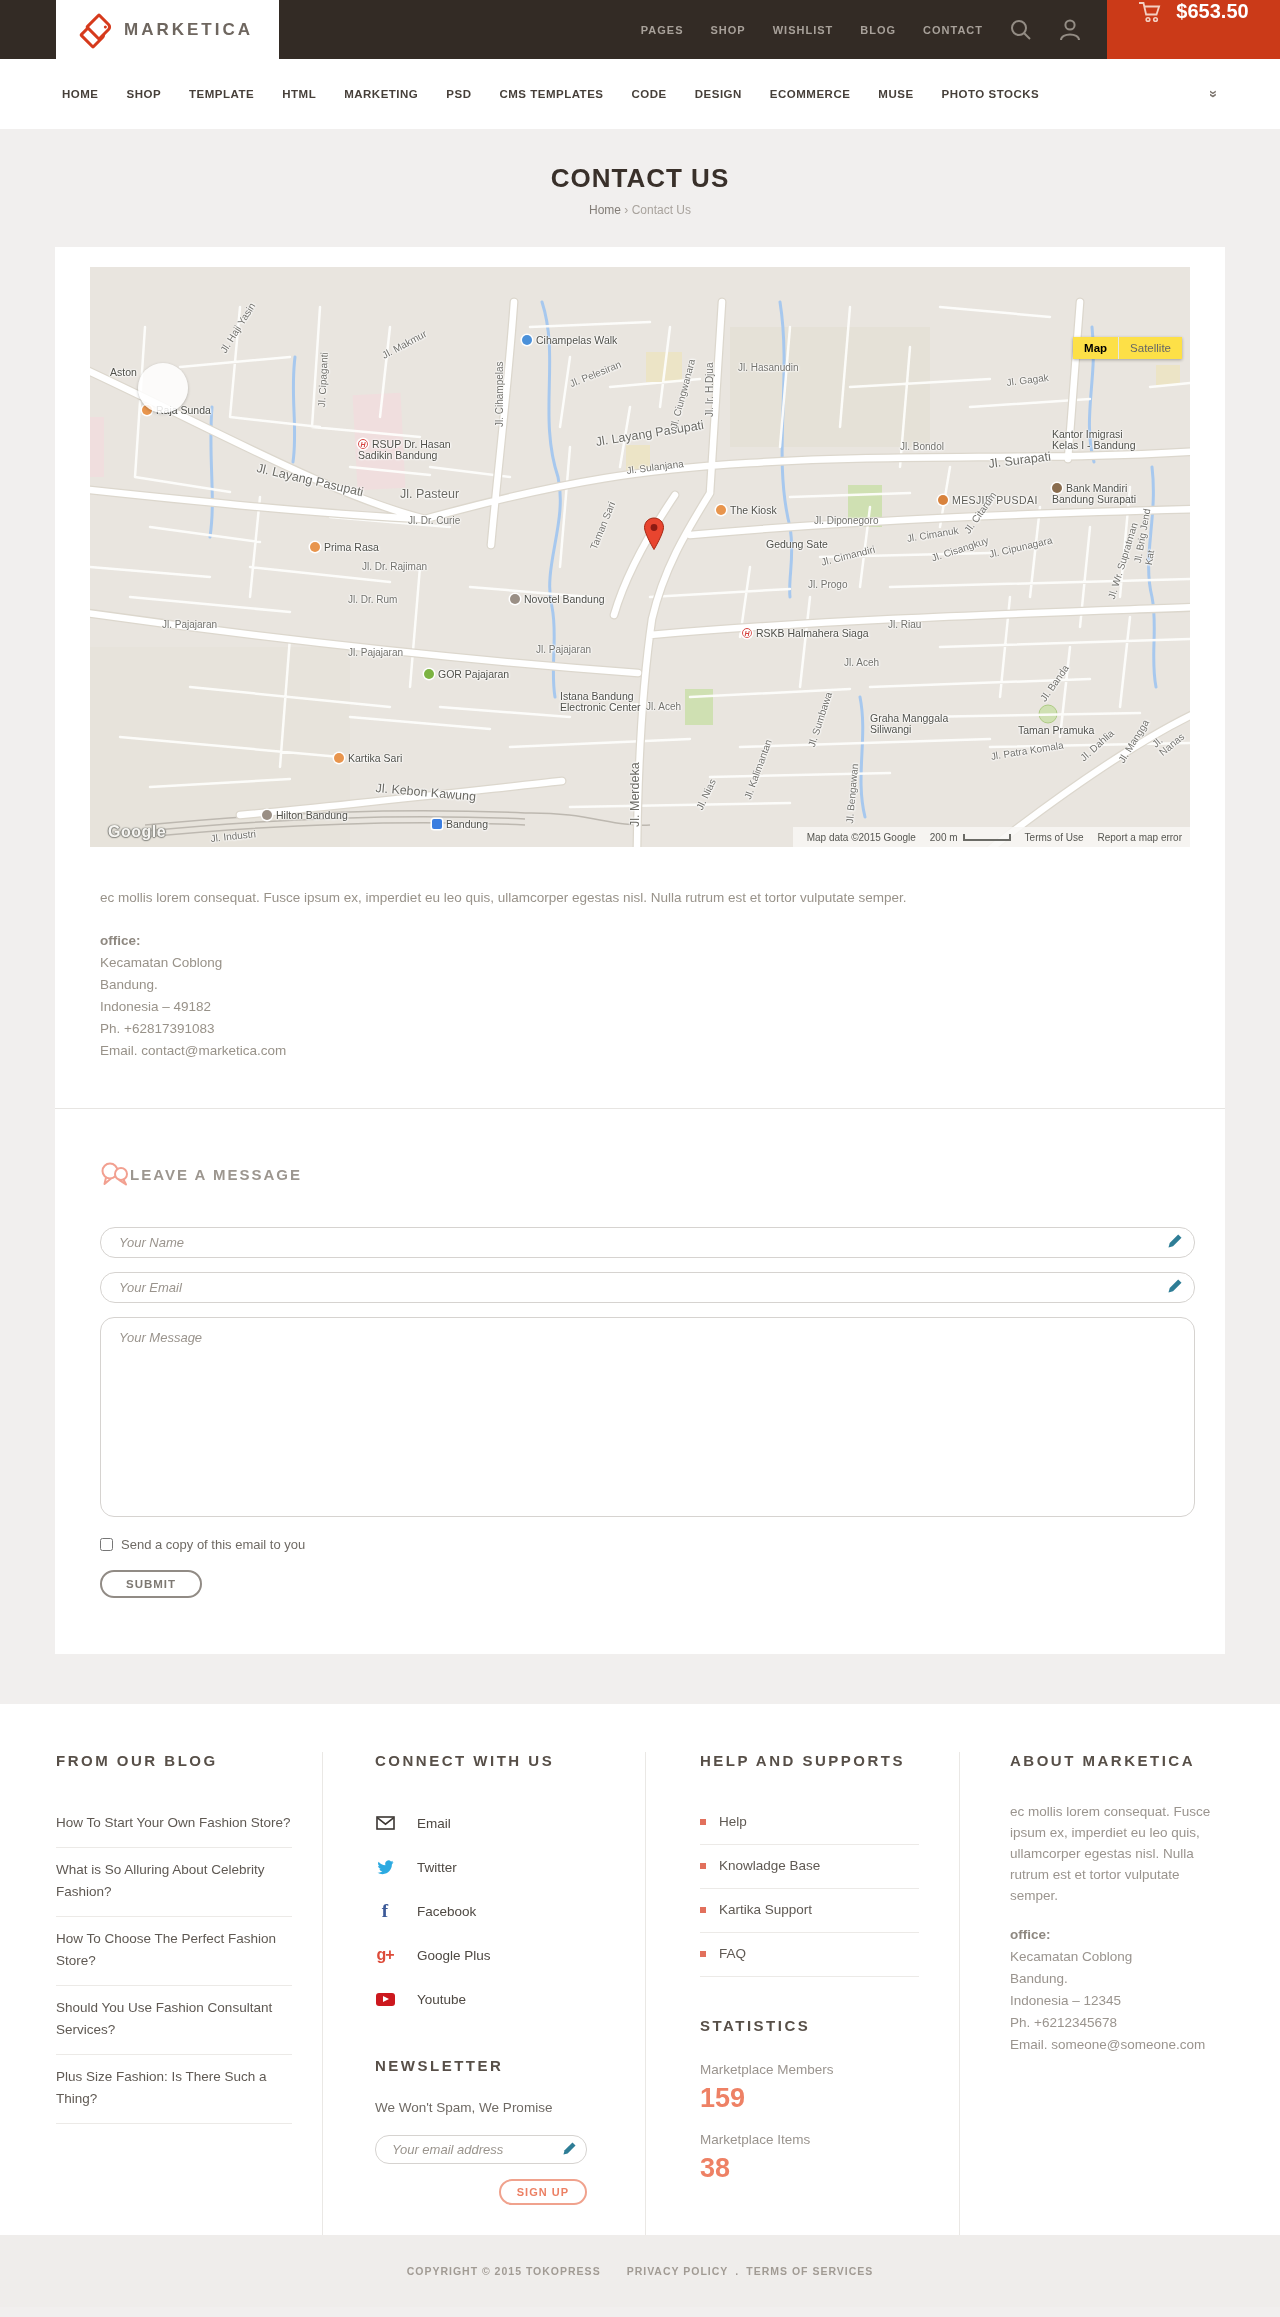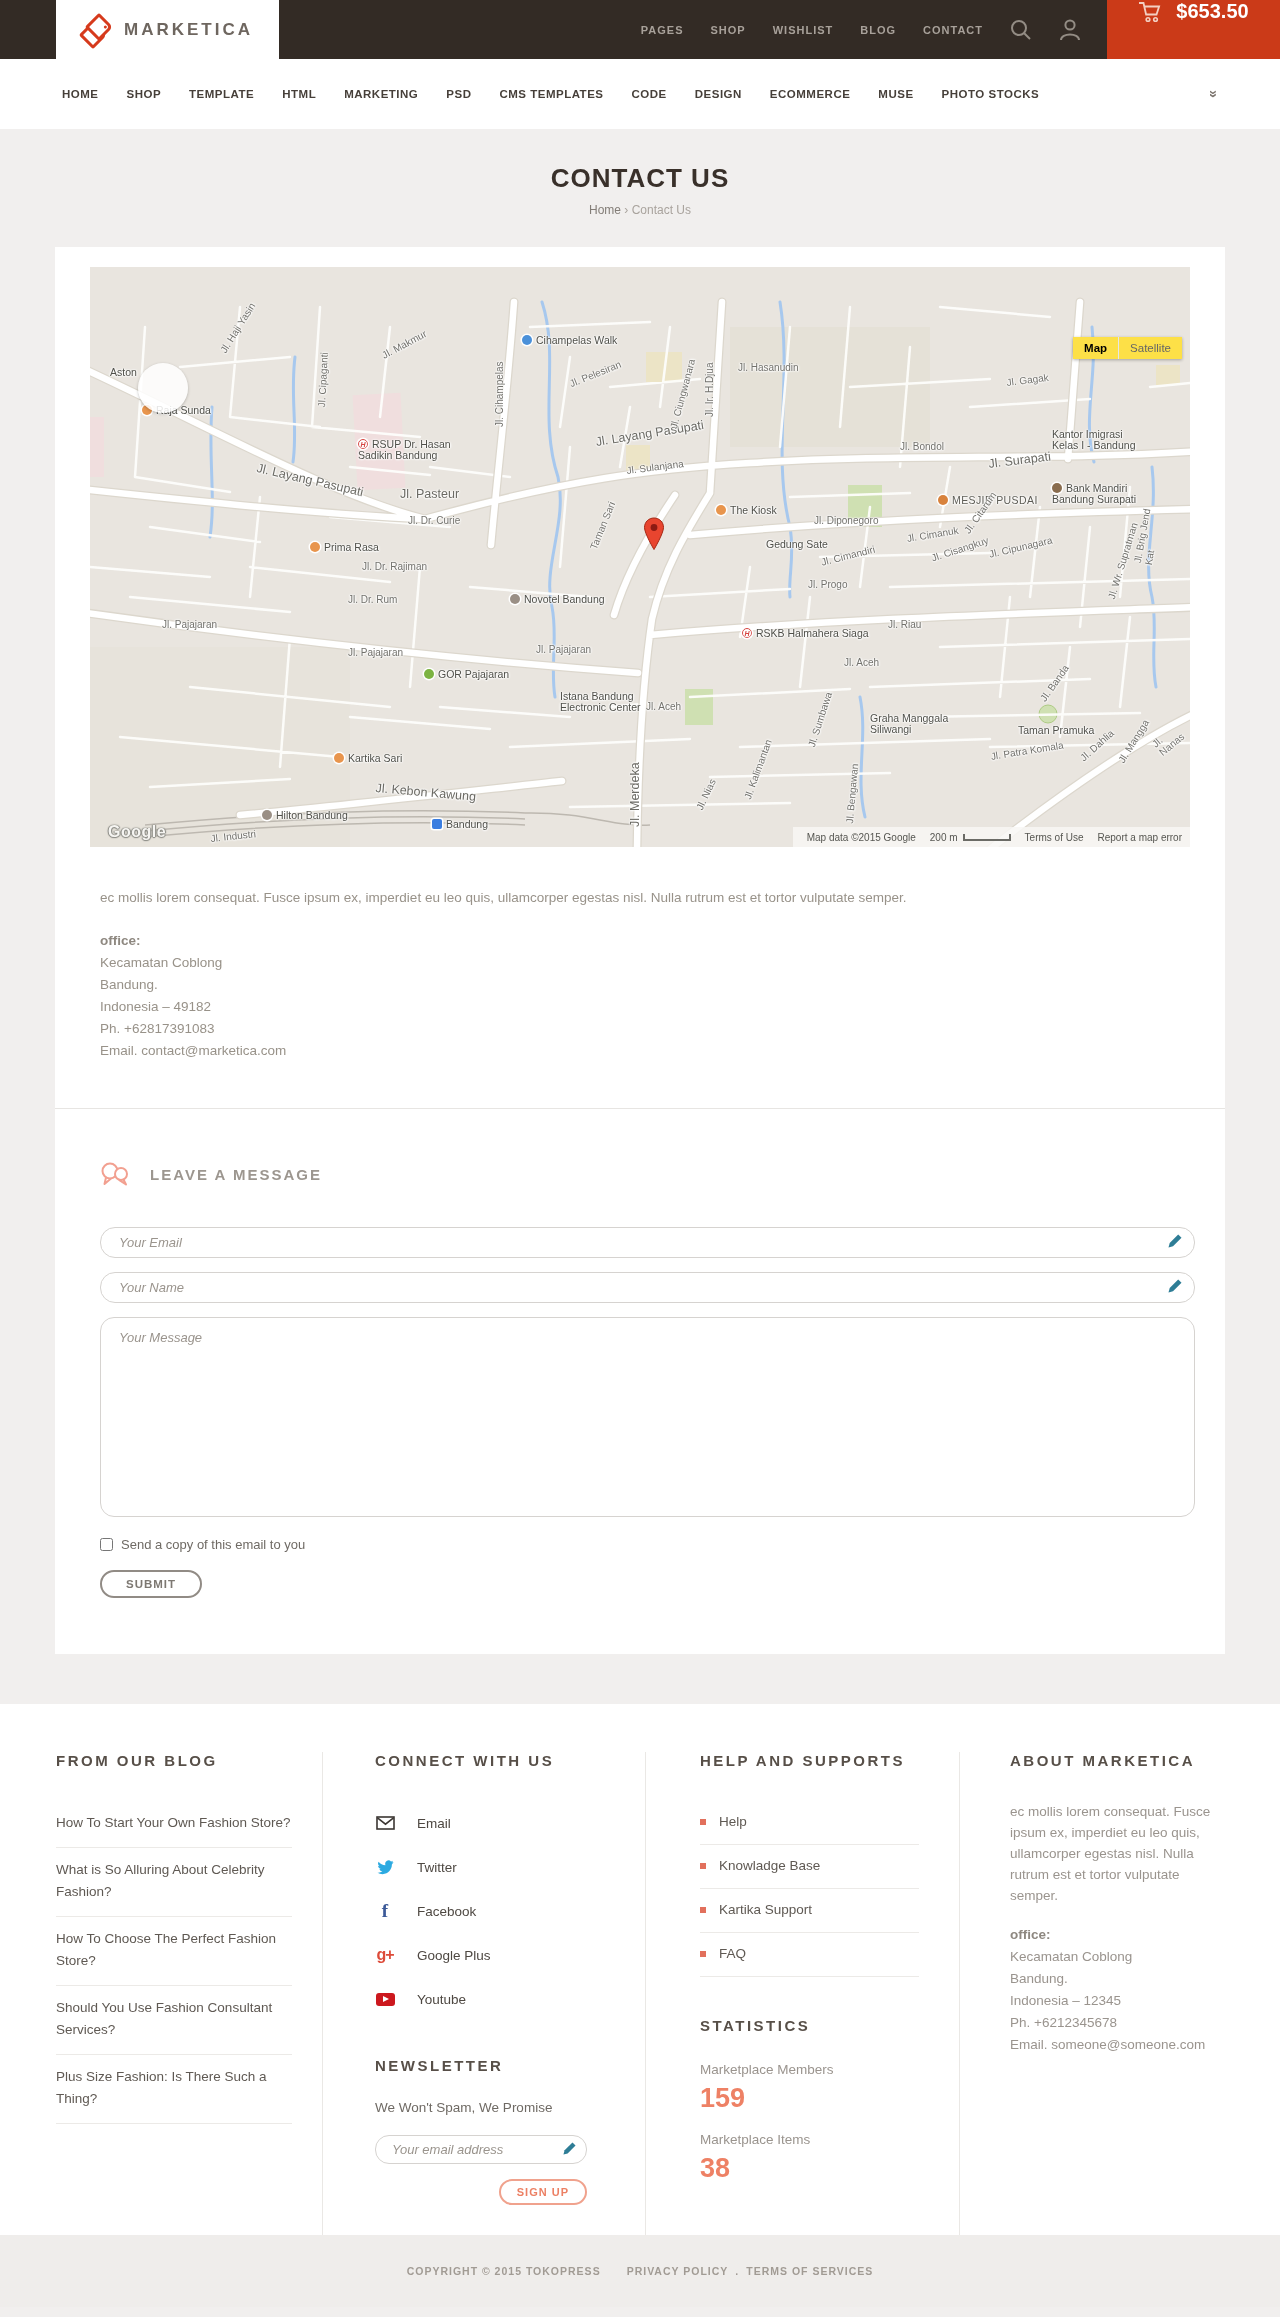--- a/index.html
+++ b/index.html
@@ -72,21 +72,21 @@
   .scale{display:flex;align-items:center;gap:5px;}
   .scalebar{width:44px;height:5px;border:2px solid #6b6b66;border-top:0;}
 
   
   .office-info{padding:40px 45px 46px;font-size:13.5px;color:#989289;line-height:22px;}
   .office-info .intro{margin:0 0 21px;}
   .office-label{font-weight:bold;color:#8e8880;}
 
   
   .card-form{padding:52px 30px 56px 45px;}
-  .form-head{display:flex;align-items:center;gap:20px;margin-bottom:40px;}
+  .form-head{display:flex;align-items:center;margin-bottom:40px;}
   .form-head h2{margin:0;font-size:15px;font-weight:bold;color:#9c968f;letter-spacing:2px;}
   .field{position:relative;margin-bottom:14px;}
   .field input,.field textarea{width:100%;box-sizing:border-box;border:1.5px solid #d6d3d0;border-radius:15px;background:#fff;
     font-family:inherit;font-size:13px;color:#6f6a64;padding:7px 34px 7px 18px;outline:none;}
   .field textarea{height:200px;border-radius:14px;padding-top:12px;resize:none;}
   .field input::placeholder,.field textarea::placeholder{font-style:italic;color:#9a948d;opacity:1;}
   .pencil{position:absolute;right:13px;top:7px;}
   .check-row{display:flex;align-items:center;gap:8px;margin:16px 0 18px;font-size:13px;color:#6f6a64;}
   .check-row input{width:13px;height:13px;margin:0;}
   .submit-btn{background:#fff;border:2px solid #918b85;border-radius:15px;padding:6px 24px;font-family:inherit;
@@ -380,30 +380,30 @@
         <svg width="30" height="26" viewBox="0 0 30 26">
           <circle cx="10" cy="10" r="7.5" fill="none" stroke="#f2a090" stroke-width="2"></circle>
           <path d="M6,16.5 L4.5,23 L11,17.5" fill="none" stroke="#f2a090" stroke-width="2" stroke-linejoin="round"></path>
           <circle cx="21" cy="13" r="6" fill="#fff" stroke="#f2a090" stroke-width="2"></circle>
           <path d="M23.5,18.5 L26,23.5 L19,18.8" fill="none" stroke="#f2a090" stroke-width="2" stroke-linejoin="round"></path>
         </svg>
         <h2>LEAVE A MESSAGE</h2>
       </div>
 
       <div class="field">
-        <input type="text" placeholder="Your Email" style="">
+        <input type="text" placeholder="Your Name" style="">
         <span class="pencil">
           <svg width="14" height="14" viewBox="0 0 14 14">
               <path d="M0.5,13.5 L5,12.3 L13.5,3.8 L10.2,0.5 L1.7,9 Z" fill="#2e7d96"></path>
             </svg>
         </span>
       </div>
 
       <div class="field">
-        <input type="text" placeholder="Your Name" style="">
+        <input type="text" placeholder="Your Email" style="">
         <span class="pencil">
           <svg width="14" height="14" viewBox="0 0 14 14">
               <path d="M0.5,13.5 L5,12.3 L13.5,3.8 L10.2,0.5 L1.7,9 Z" fill="#2e7d96"></path>
             </svg>
         </span>
       </div>
 
       <div class="field">
         <textarea placeholder="Your Message" style=""></textarea>
       </div>

